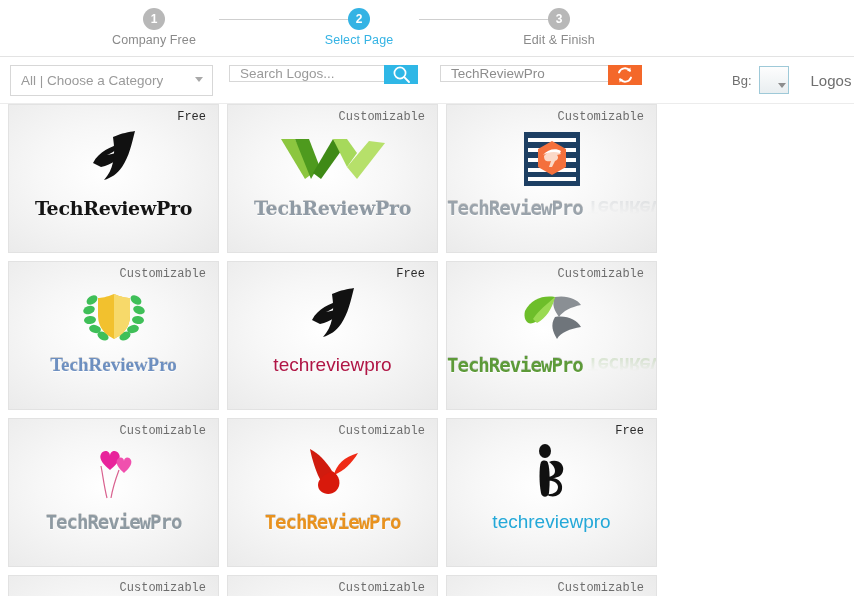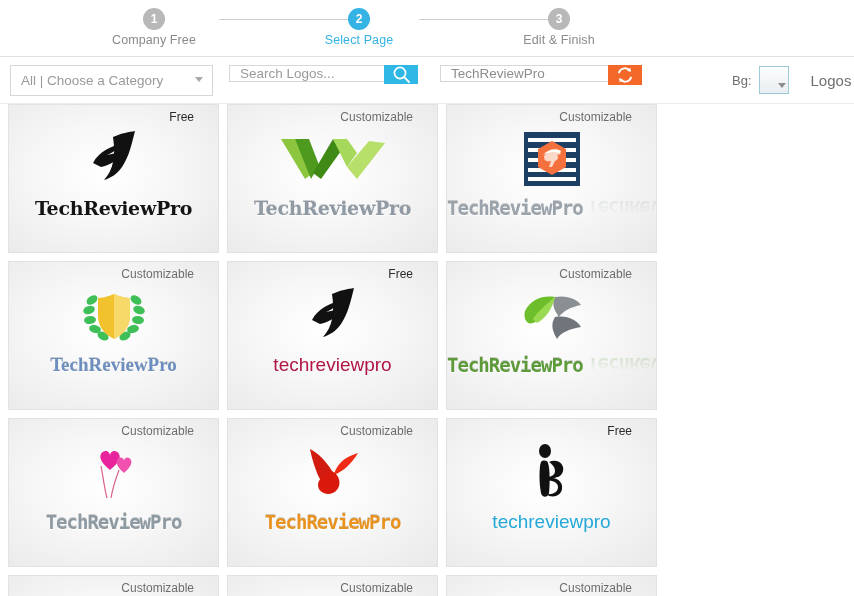--- a/index.html
+++ b/index.html
@@ -152,24 +152,24 @@
     position: relative;
     width: 211px;
     height: 149px;
     background: radial-gradient(ellipse at 46% 46%, #ffffff 0%, #f7f7f7 42%, #e9e9e9 100%);
     border: 1px solid #e2e2e2;
     overflow: hidden;
     cursor: pointer;
   }
   .tile-badge {
     position: absolute;
-    top: 5px; right: 24px;
+    top: 5px; right: 12px;
     font-size: 12px;
     color: #6d6d6d;
-    font-family: Liberation Sans, sans-serif;
+    font-family: Liberation Mono, monospace;
   }
   .tile-badge.free { color: #2b2b2b; }
   .mark {
     position: absolute;
     left: 0; right: 0;
     top: 22px;
     height: 64px;
     display: flex; align-items: center; justify-content: center;
   }
   .brand {

